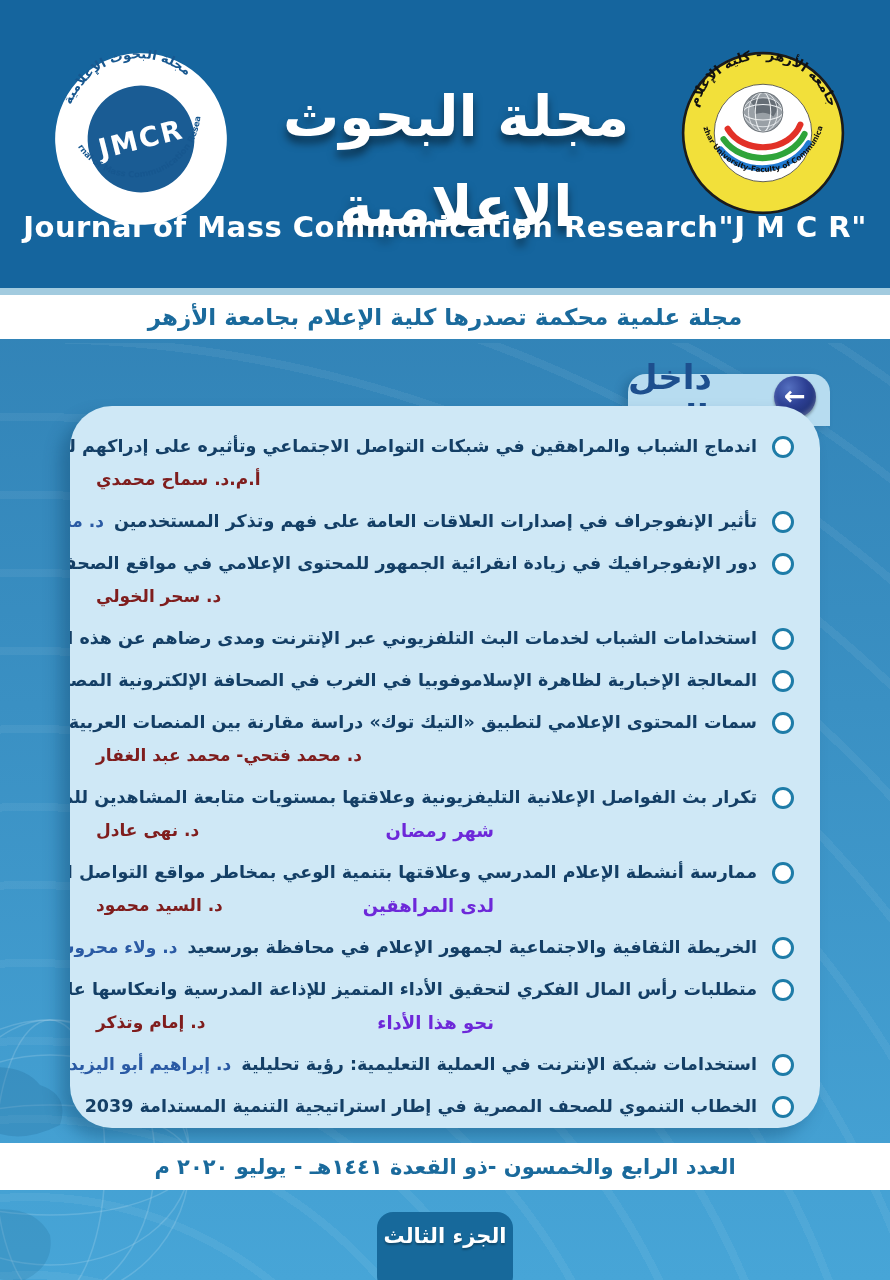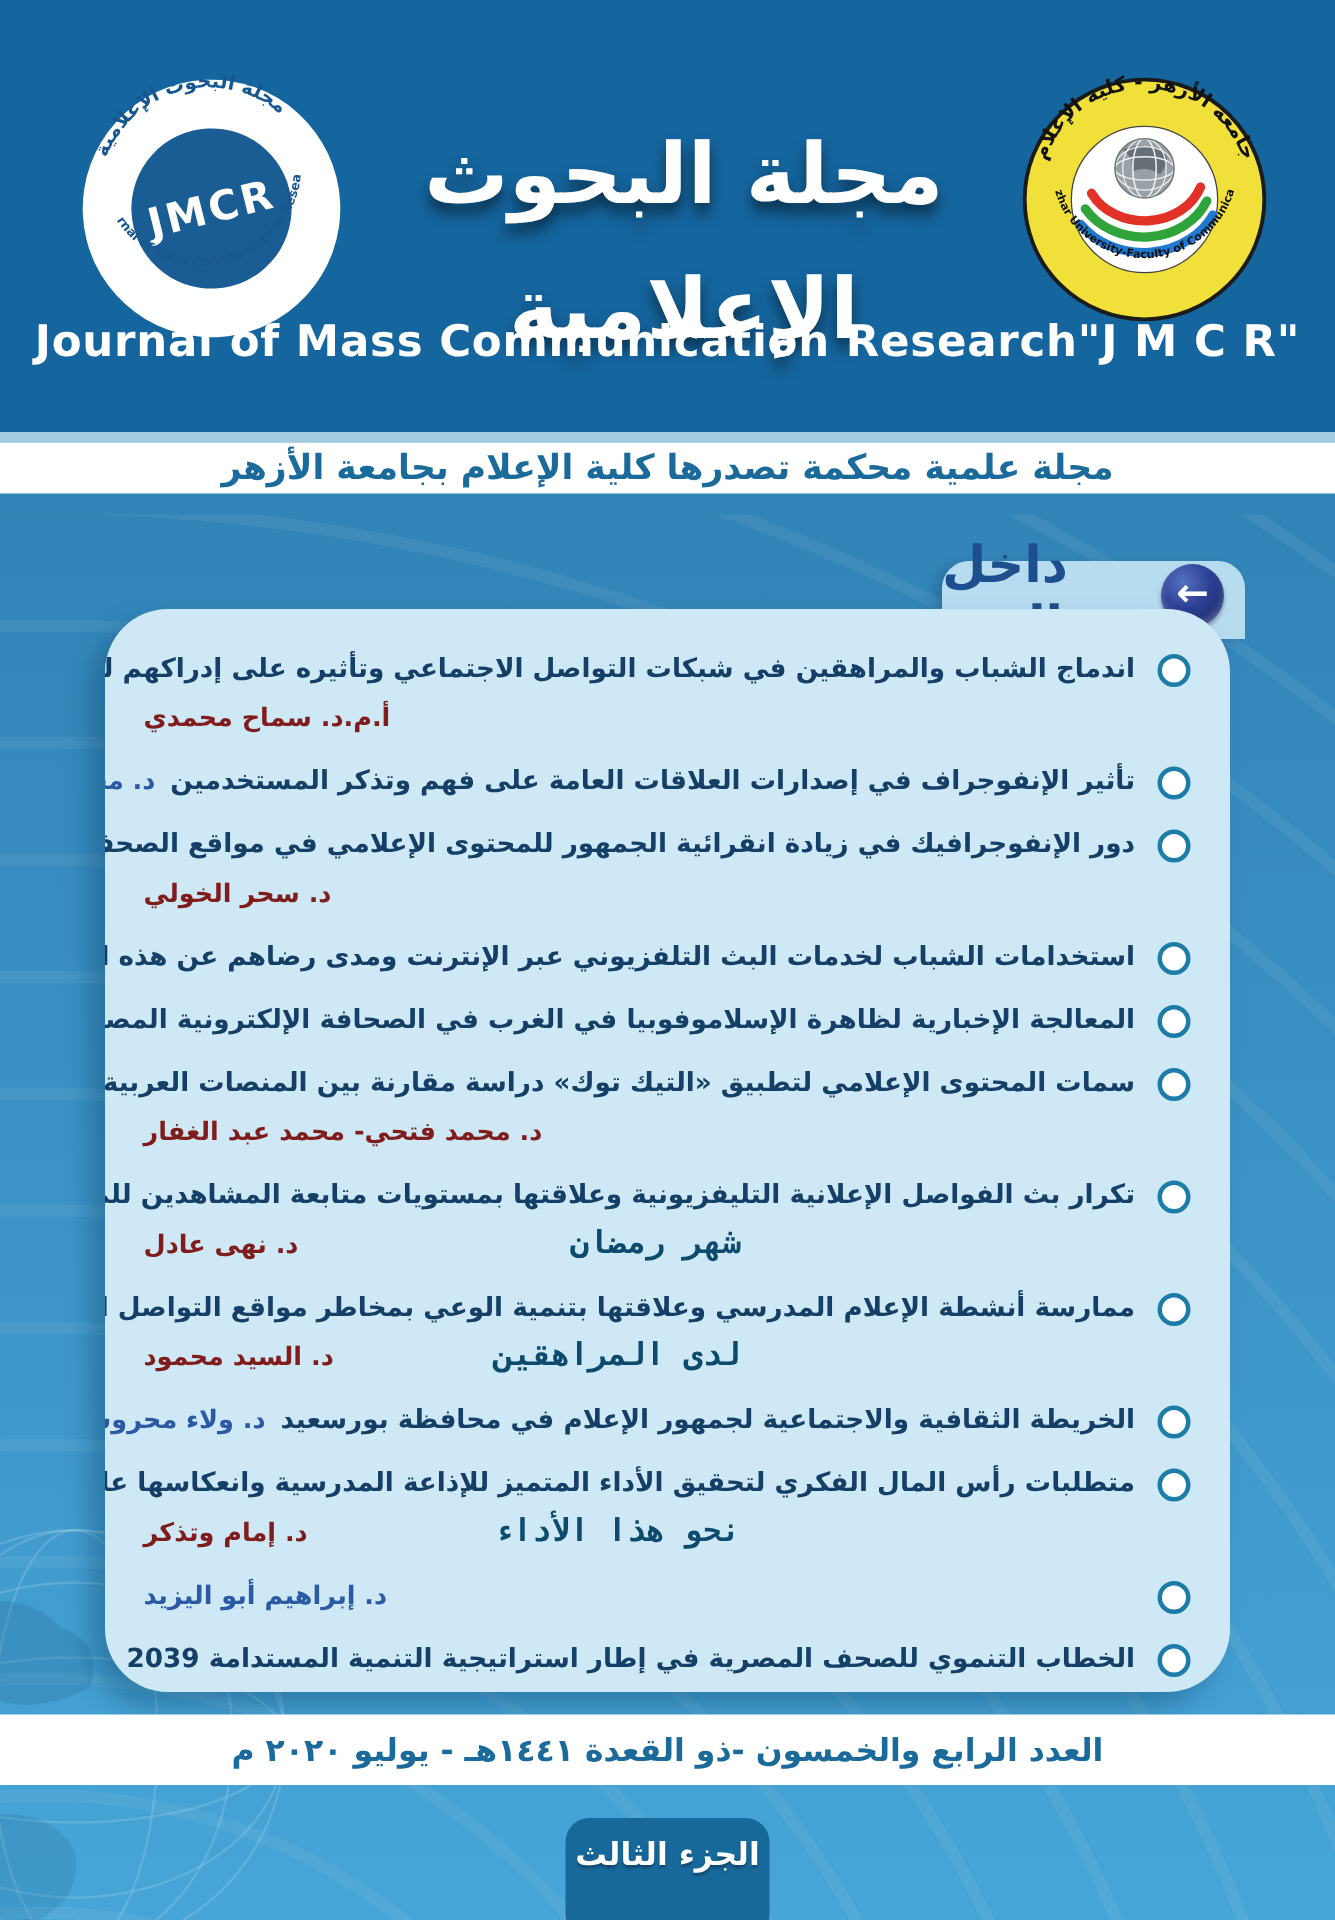--- a/index.html
+++ b/index.html
@@ -18,21 +18,21 @@
   }
   .title-en{
     position:absolute;left:0;top:210px;width:890px;text-align:center;
     font-size:29px;font-weight:bold;color:#ffffff;letter-spacing:.5px;
   }
   .logo{position:absolute;}
   .logo-left{left:52px;top:50px;width:178px;height:178px;}
   .logo-right{left:680px;top:50px;width:166px;height:166px;}
   
   .band{
-    position:absolute;left:0;top:295px;width:890px;height:34px;background:#ffffff;
+    position:absolute;left:0;top:295px;width:890px;height:44px;background:#ffffff;
     display:flex;align-items:center;justify-content:center;
   }
   .band-text{font-size:23px;font-weight:bold;color:#1a6a9c;}
   
   .rings{
     position:absolute;left:0;top:343px;width:890px;height:937px;pointer-events:none;
     background:repeating-radial-gradient(circle at 30px 1240px,
       rgba(255,255,255,0) 0 70px, rgba(255,255,255,.055) 70px 78px);
   }
   .globe-decor{position:absolute;left:-70px;top:1010px;opacity:.55;pointer-events:none;}
@@ -61,21 +61,21 @@
   }
   .toc-item{margin-bottom:9px;}
   .row1{display:flex;align-items:center;white-space:nowrap;line-height:33px;}
   .row2{display:flex;justify-content:space-between;white-space:nowrap;line-height:33px;}
   .bullet{
     width:16px;height:16px;border:3px solid #1e7ca8;border-radius:50%;
     background:#ffffff;flex:0 0 auto;margin-inline-end:15px;
   }
   .title{font-size:17.5px;font-weight:bold;color:#143f66;}
   .inline-author{font-size:17px;font-weight:bold;color:#2a5aa4;margin-inline-start:auto;padding-inline-start:10px;}
-  .cont{font-size:21px;font-weight:bold;color:#0c4a6e;margin-inline-start:300px;font-family:Liberation Mono, monospace;}
+  .cont{font-size:18px;font-weight:bold;color:#6d28d9;margin-inline-start:300px;}
   .line-author{font-size:17px;font-weight:bold;color:#7f1d1d;}
   
   .footer-band{
     position:absolute;left:0;top:1143px;width:890px;height:47px;background:#ffffff;
     display:flex;align-items:center;justify-content:center;z-index:3;
   }
   .footer-text{font-size:21px;font-weight:bold;color:#1a6a9c;}
   .part-label{
     position:absolute;left:377px;top:1212px;width:136px;height:80px;z-index:3;
     background:#17699b;border-radius:16px;display:flex;justify-content:center;
@@ -274,20 +274,21 @@
       </div>
       <div class="row2">
         <span class="cont">نحو هذا الأداء</span>
         <span class="line-author">د. إمام وتذكر</span>
       </div>
     </div>
 
     <div class="toc-item">
       <div class="row1">
         <span class="bullet"></span>
+        <span class="title">استخدامات شبكة الإنترنت في العملية التعليمية: رؤية تحليلية</span>
         <span class="inline-author">د. إبراهيم أبو اليزيد</span>
       </div>
 
     </div>
 
     <div class="toc-item">
       <div class="row1">
         <span class="bullet"></span>
         <span class="title">الخطاب التنموي للصحف المصرية في إطار استراتيجية التنمية المستدامة 2039</span>
         <span class="inline-author">د. فوزى الزعبلاوي</span>

